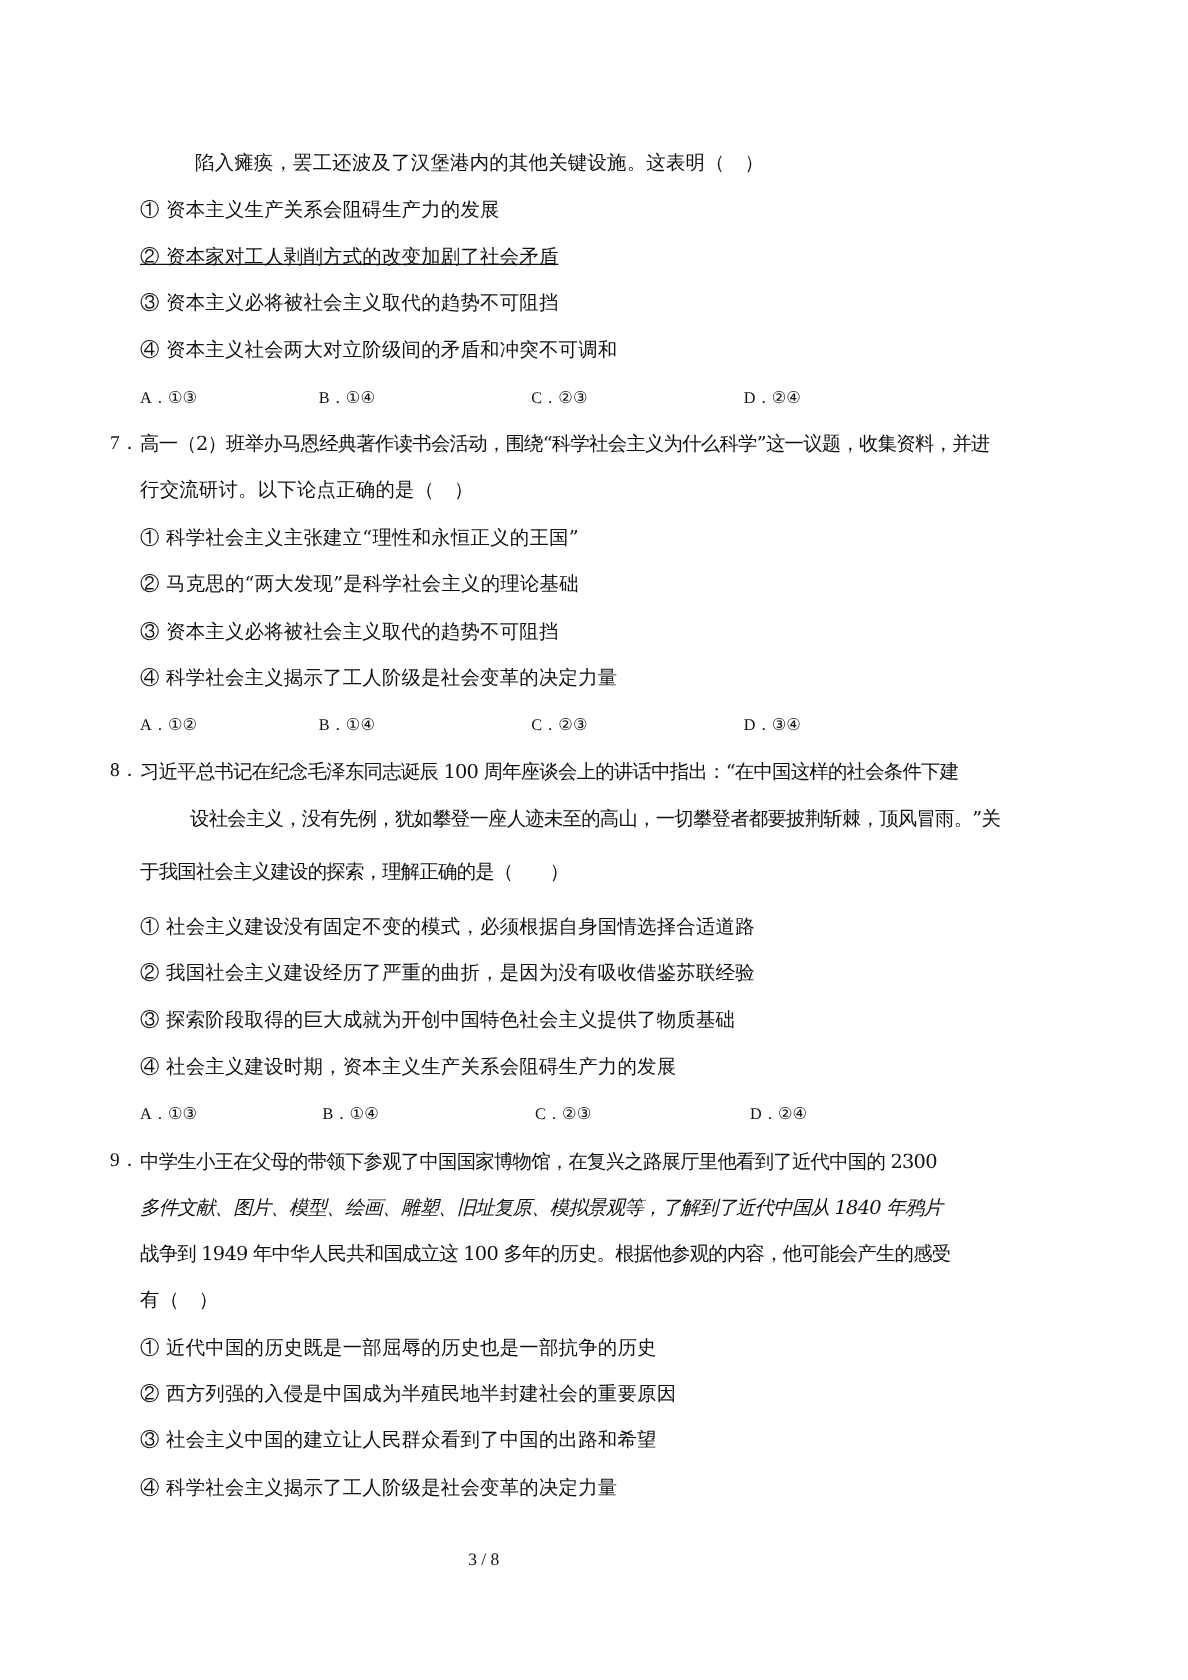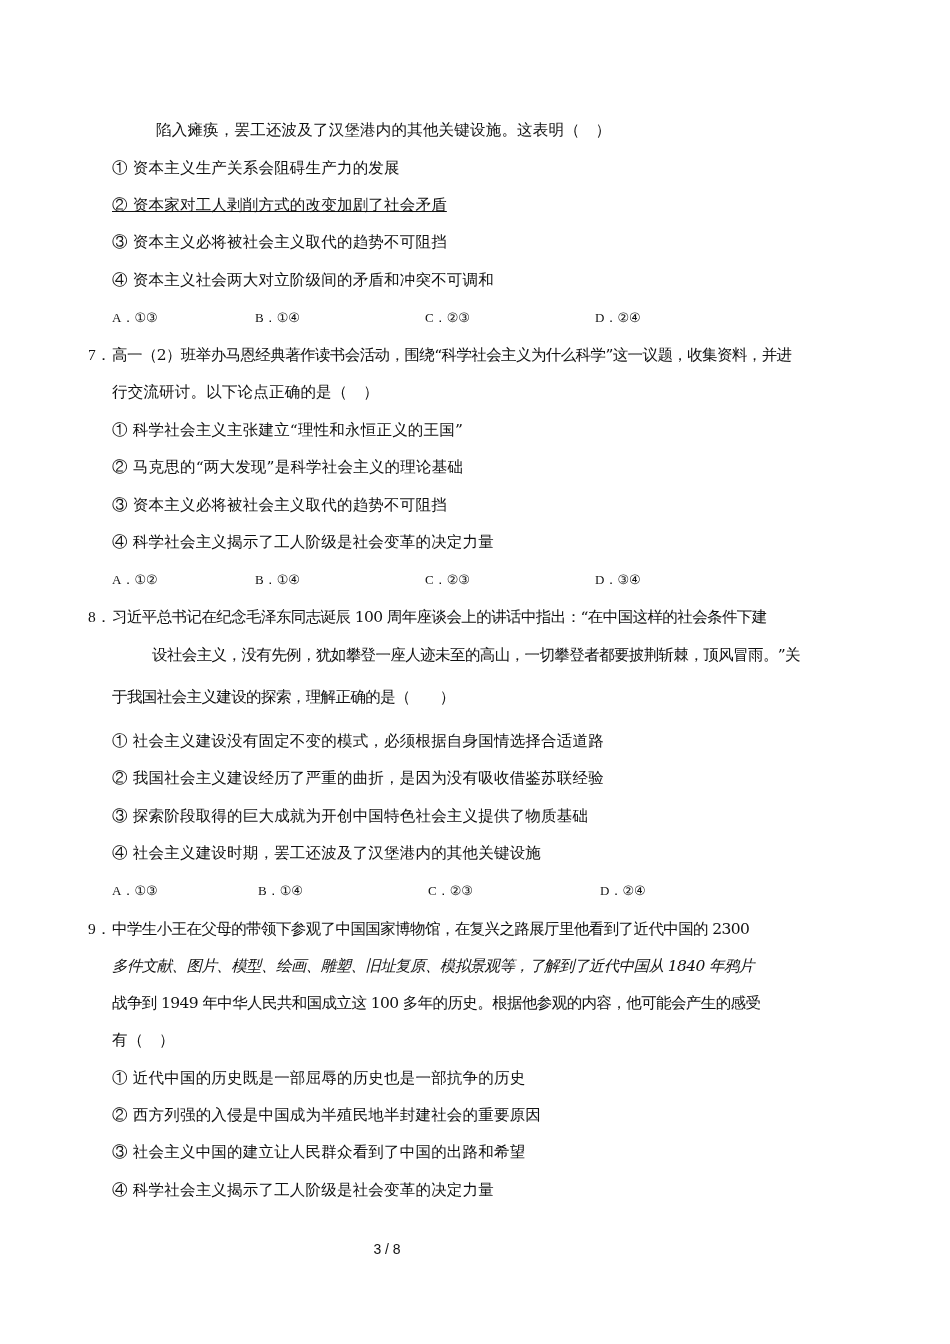--- a/index.html
+++ b/index.html
@@ -39,21 +39,21 @@
       font-family: "Liberation Serif", serif;
     }
     .condensed {
       letter-spacing: -0.6px;
     }
     .footer {
       position: absolute;
       left: 0;
       width: 774px;
       text-align: center;
-      font-family: Liberation Sans, sans-serif;
+      font-family: Liberation Serif, serif;
       font-size: 14px;
       top: 1241px;
     }
   </style>
 </head>
 <body>
 
 <div>
   <div class="line" style="left:112px; top:120px;padding-left:44px;">陷入瘫痪，罢工还波及了汉堡港内的其他关键设施。这表明（　）</div>
   <div class="line" style="left:112px; top:158px;">① 资本主义生产关系会阻碍生产力的发展</div>
@@ -85,21 +85,21 @@
 </div>
 
 <div>
   <div class="qnum" style="left:88px; top:607px;">8．</div>
   <div class="line condensed" style="left:112px; top:607px;">习近平总书记在纪念毛泽东同志诞辰 100 周年座谈会上的讲话中指出：“在中国这样的社会条件下建</div>
   <div class="line condensed" style="left:112px; top:645px;margin-left:40px;">设社会主义，没有先例，犹如攀登一座人迹未至的高山，一切攀登者都要披荆斩棘，顶风冒雨。”关</div>
   <div class="line condensed" style="left:112px; top:687px;">于我国社会主义建设的探索，理解正确的是（　　）</div>
   <div class="line" style="left:112px; top:731px;">① 社会主义建设没有固定不变的模式，必须根据自身国情选择合适道路</div>
   <div class="line" style="left:112px; top:768px;">② 我国社会主义建设经历了严重的曲折，是因为没有吸收借鉴苏联经验</div>
   <div class="line" style="left:112px; top:806px;">③ 探索阶段取得的巨大成就为开创中国特色社会主义提供了物质基础</div>
-  <div class="line" style="left:112px; top:843px;">④ 社会主义建设时期，罢工还波及了汉堡港内的其他关键设施</div>
+  <div class="line" style="left:112px; top:843px;">④ 社会主义建设时期，资本主义生产关系会阻碍生产力的发展</div>
   <div>
     <div class="opt" style="left:112px; top:881px;"><span class="letter">A．</span><span>①③</span></div>
     <div class="opt" style="left:258px; top:881px;"><span class="letter">B．</span><span>①④</span></div>
     <div class="opt" style="left:428px; top:881px;"><span class="letter">C．</span><span>②③</span></div>
     <div class="opt" style="left:600px; top:881px;"><span class="letter">D．</span><span>②④</span></div>
   </div>
 </div>
 
 <div>
   <div class="qnum" style="left:88px; top:919px;">9．</div>

